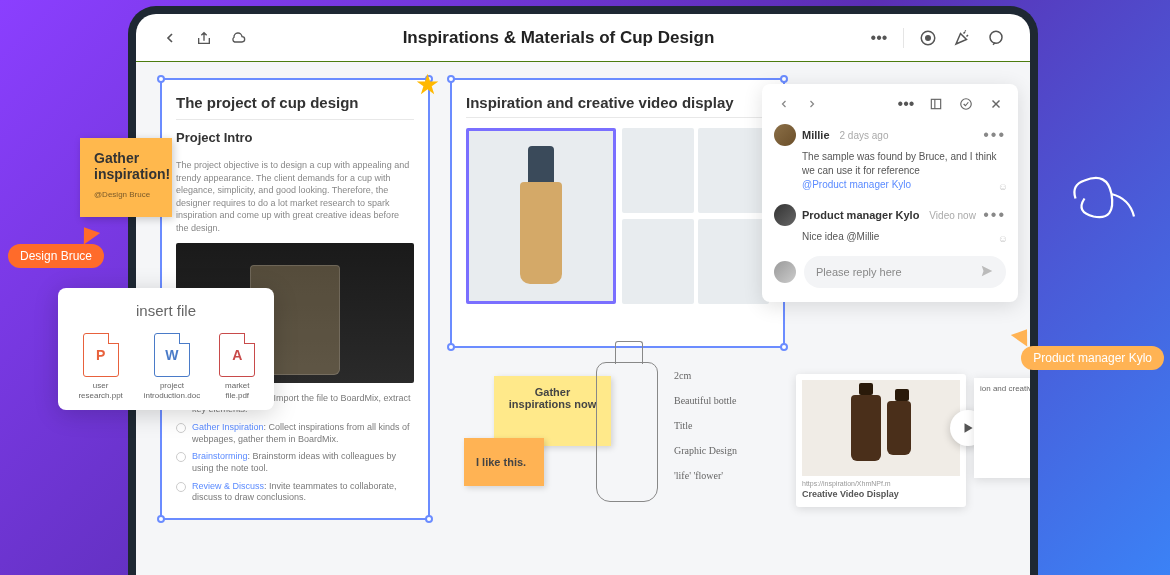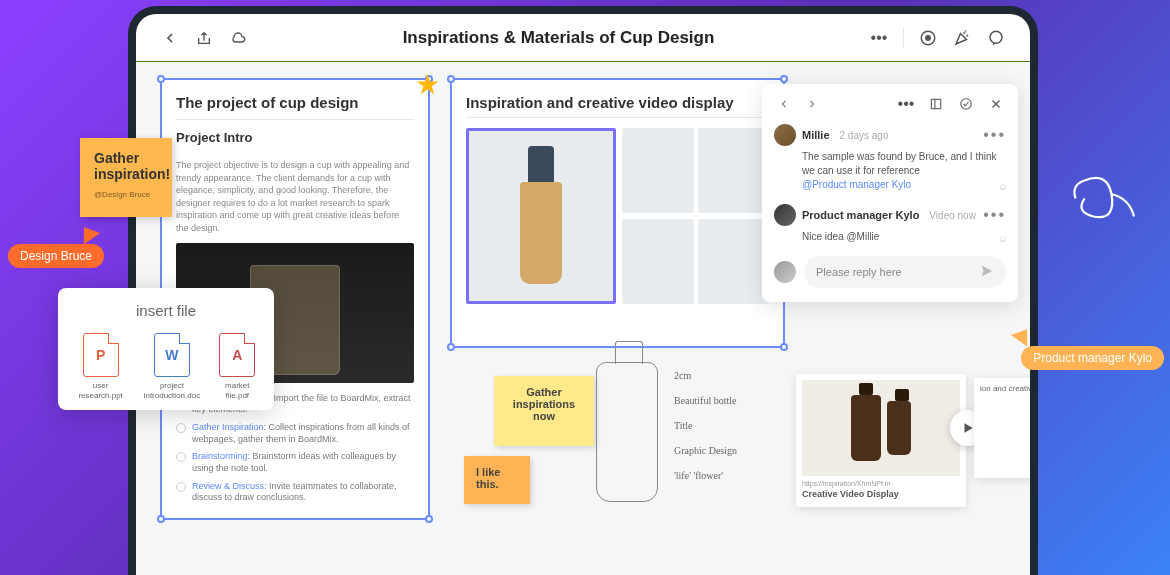--- a/index.html
+++ b/index.html
@@ -60,22 +60,22 @@
 .grid-imgs{display:grid; grid-template-columns:150px 1fr; grid-template-rows:85px 85px; gap:6px; margin-top:10px;}
 .img-box{background:#e8ecef; border-radius:2px; position:relative; font-size:7px; color:#aaa; }
 .img-box.main{grid-row:span 2; border:3px solid #7a6fff; display:flex; align-items:center; justify-content:center;}
 .bottle{width:42px;height:140px;position:relative;}
 .bottle-cap{width:26px;height:38px;background:#3a4a5a;border-radius:4px 4px 2px 2px;margin:0 auto;}
 .bottle-body{width:42px;height:102px;background:#d4a968;border-radius:4px 4px 10px 10px;margin-top:-2px;}
 .mini-pair{display:flex;gap:4px;}
 .mini-box{flex:1;background:#e8ecef;height:85px;border-radius:2px;}
 
 .sticky{position:absolute;padding:10px 12px;font-size:11px;color:#444;box-shadow:2px 2px 6px rgba(0,0,0,0.15);}
-.sticky.yellow1{background:#ffe98a;top:314px;left:358px;width:100px;height:70px;text-align:center;font-weight:600;}
-.sticky.orange1{background:#ffb354;top:394px;left:328px;width:66px;height:48px;font-weight:600;display:flex;align-items:flex-start;}
+.sticky.yellow1{background:#ffe98a;top:314px;left:358px;width:117px;height:70px;text-align:center;font-weight:600;}
+.sticky.orange1{background:#ffb354;top:376px;left:328px;width:80px;height:48px;font-weight:600;display:flex;align-items:center;}
 
 .sketch{position:absolute;top:300px;left:460px;width:190px;height:150px;font-family:cursive;font-size:10px;color:#666;}
 .sketch-bottle{position:absolute;left:0;top:0;width:62px;height:140px;border:1.5px solid #888;border-radius:10px 10px 14px 14px;}
 .sketch-bottle::before{content:"";position:absolute;top:-22px;left:18px;width:26px;height:22px;border:1.5px solid #888;border-bottom:none;border-radius:3px 3px 0 0;}
 .sketch-labels{position:absolute;left:78px;top:8px;}
 .sketch-labels div{margin-bottom:14px;}
 
 .video-card{position:absolute;top:312px;left:660px;width:170px;background:#fff;box-shadow:0 2px 10px rgba(0,0,0,0.12);padding:6px 6px 8px;border-radius:3px;}
 .video-thumb{width:100%;height:96px;background:#f0ece6;position:relative;display:flex;align-items:center;justify-content:center;gap:6px;}
 .vbottle{width:30px;height:66px;background:#4a2f1a;border-radius:4px 4px 6px 6px;position:relative;}

